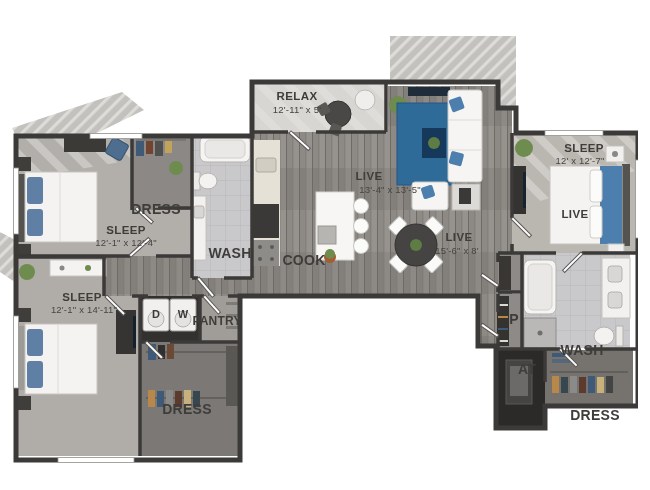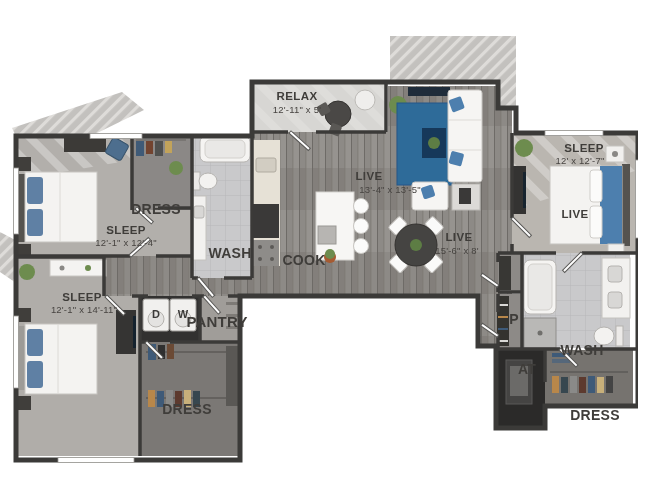--- a/index.html
+++ b/index.html
@@ -3,21 +3,21 @@
 <meta charset="utf-8">
 <style>
   html,body{margin:0;padding:0;background:#fff;}
   #stage{position:relative;width:638px;height:490px;background:#ffffff;overflow:hidden;
          font-family:"Liberation Sans", sans-serif;}
   #plan-svg{position:absolute;left:0;top:0;}
   .lbl{position:absolute;transform:translate(-50%,-50%);white-space:nowrap;color:#3f3d3a;
        text-align:center;line-height:1;}
   .name-md{font-size:11.5px;font-weight:600;letter-spacing:.4px;}
   .name-sm{font-size:14px;font-weight:600;letter-spacing:.3px;margin-top:47px;}
-  .name-xs{font-size:15px;font-weight:600;letter-spacing:.2px;}
+  .name-xs{font-size:12px;font-weight:600;letter-spacing:.2px;}
   .dims{font-size:9.5px;font-weight:400;color:#474441;letter-spacing:.2px;}
   .on-white{color:#3b3a38;font-weight:700;font-size:11px;}
 </style>
 </head>
 <body>
 
 <div id="stage">
 
 <svg id="plan-svg" width="650" height="490" viewBox="0 0 650 490">
   <defs>

